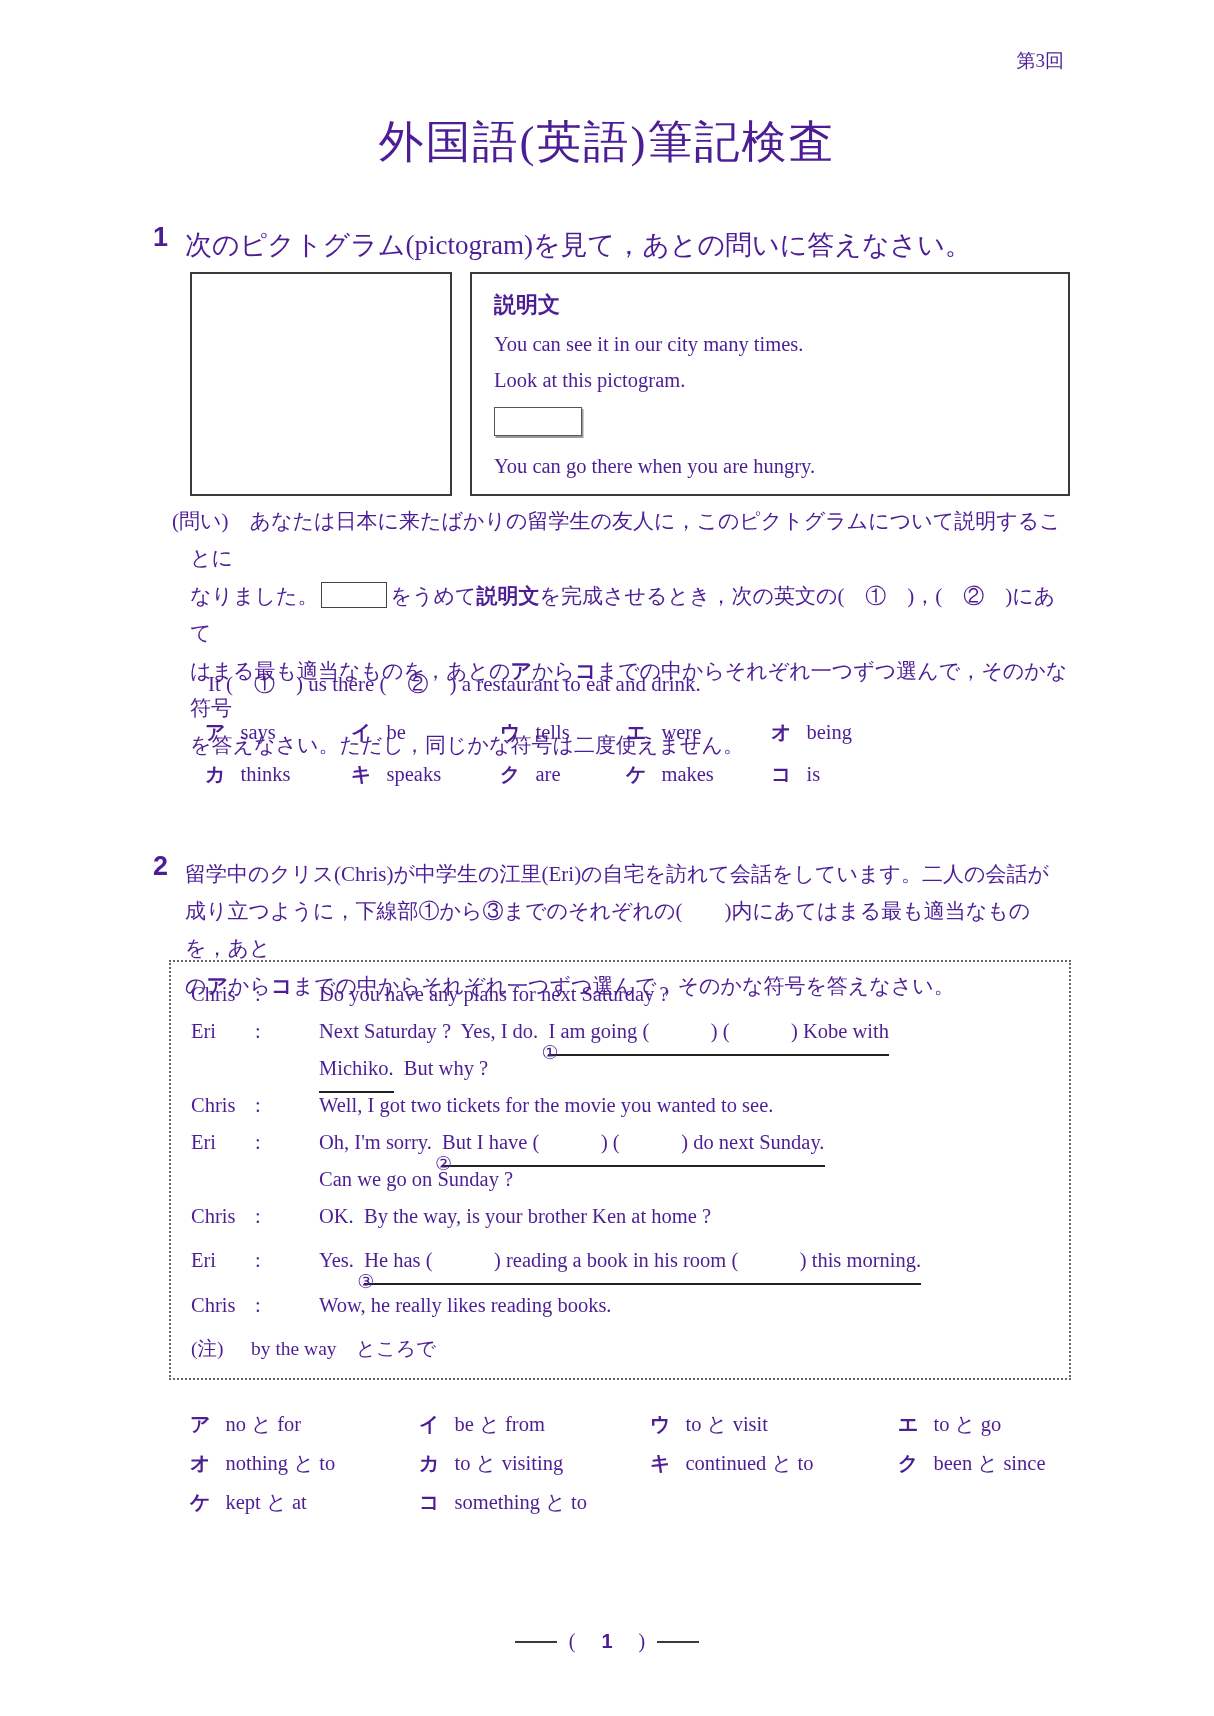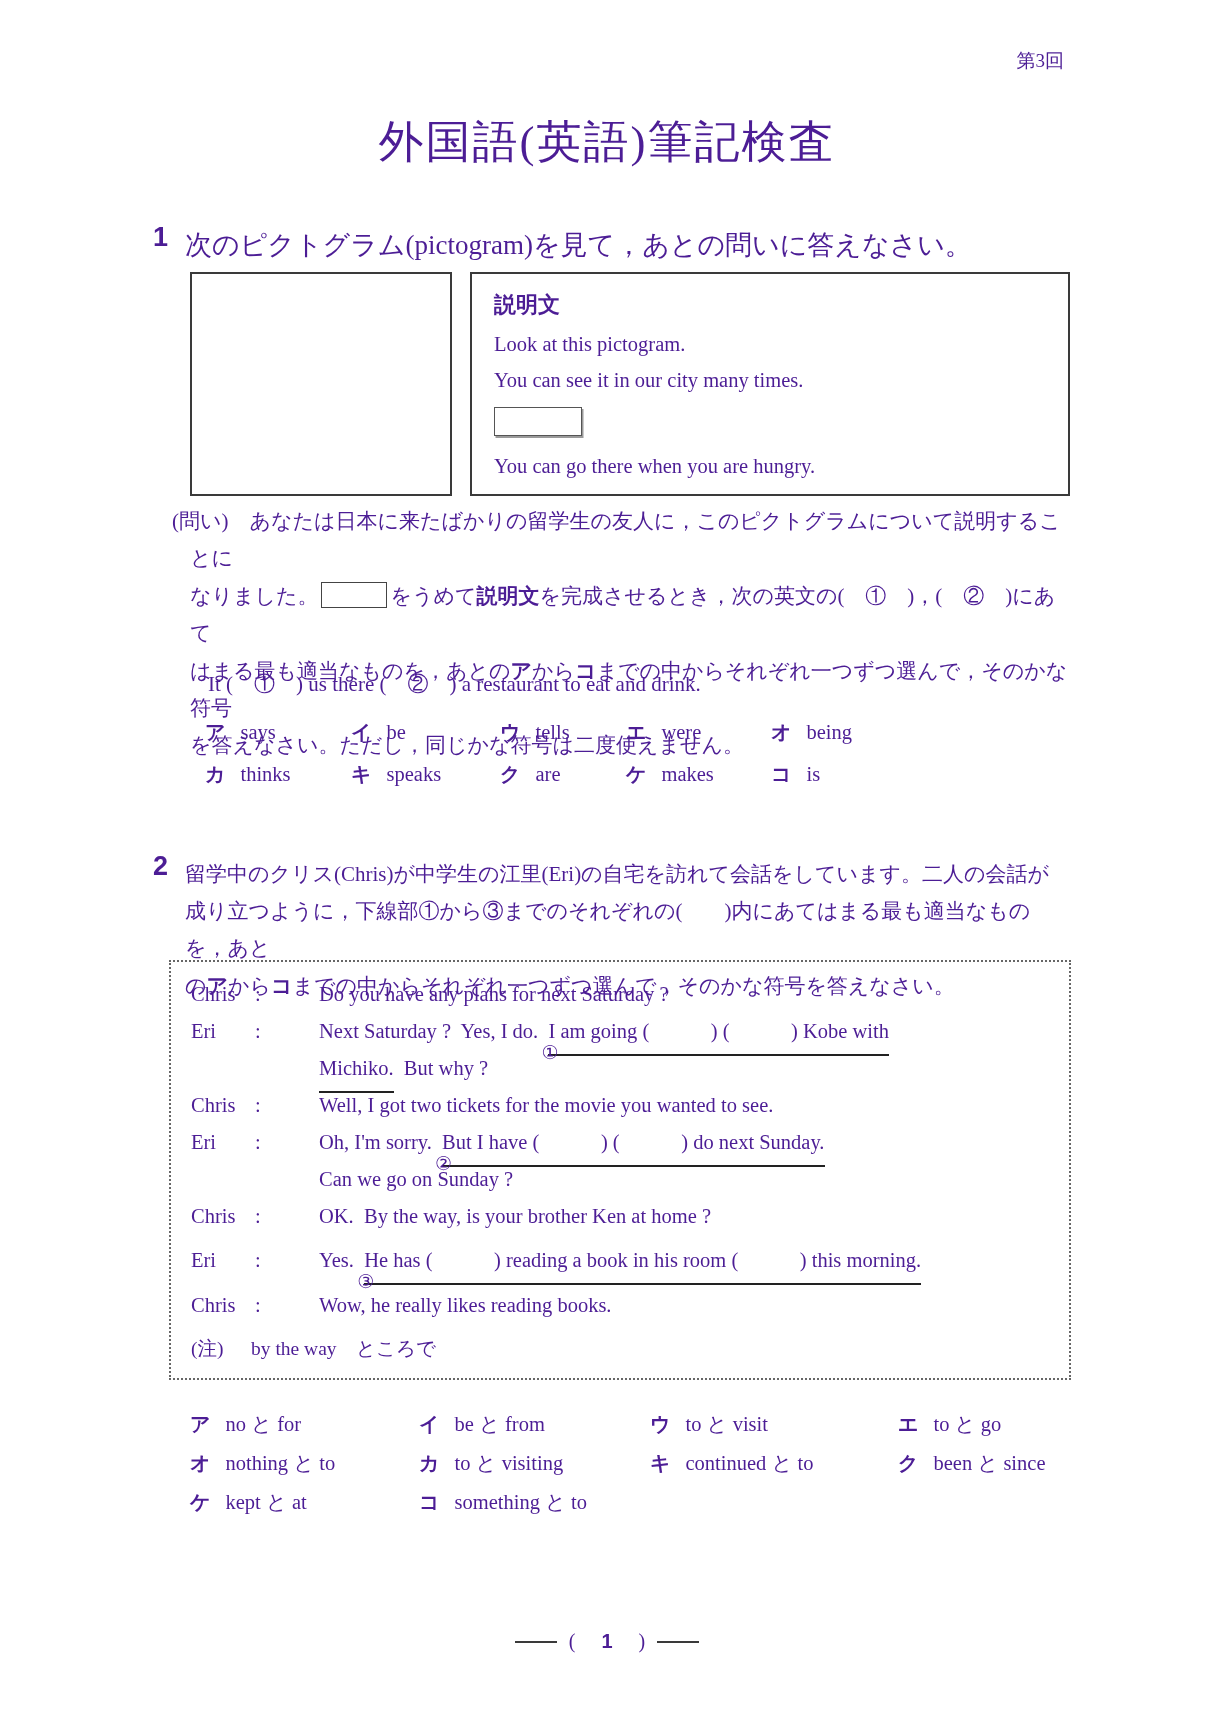--- a/index.html
+++ b/index.html
@@ -72,22 +72,22 @@
   <div class="q1-row">
     <span class="qnum">1</span>
     <span class="qtext">次のピクトグラム(pictogram)を見て，あとの問いに答えなさい。</span>
   </div>
 
   <div class="figure">
     <div class="picto-box"></div>
     <div class="desc-box">
       <div class="desc-title">説明文</div>
       <div>
+          <div class="desc-line">You can see it in our city many times.</div>
           <div class="desc-line">Look at this pictogram.</div>
-          <div class="desc-line">You can see it in our city many times.</div>
           <div class="desc-line"><span class="desc-blank"></span></div>
           <div class="desc-line">You can go there when you are hungry.</div>
         </div>
     </div>
   </div>
 
   <div class="rich toi"><span>(問い)　あなたは日本に来たばかりの留学生の友人に，このピクトグラムについて説明することに</span><br><span>なりました。</span><span class="inline-blank"></span><span>をうめて</span><span class="b">説明文</span><span>を完成させるとき，次の英文の(　①　)，(　②　)にあて</span><br><span>はまる最も適当なものを，あとの</span><span class="b">ア</span><span>から</span><span class="b">コ</span><span>までの中からそれぞれ一つずつ選んで，そのかな符号</span><br><span>を答えなさい。ただし，同じかな符号は二度使えません。</span></div>
 
   <div class="it-sentence">It (　①　) us there (　②　) a restaurant to eat and drink.</div>
 

